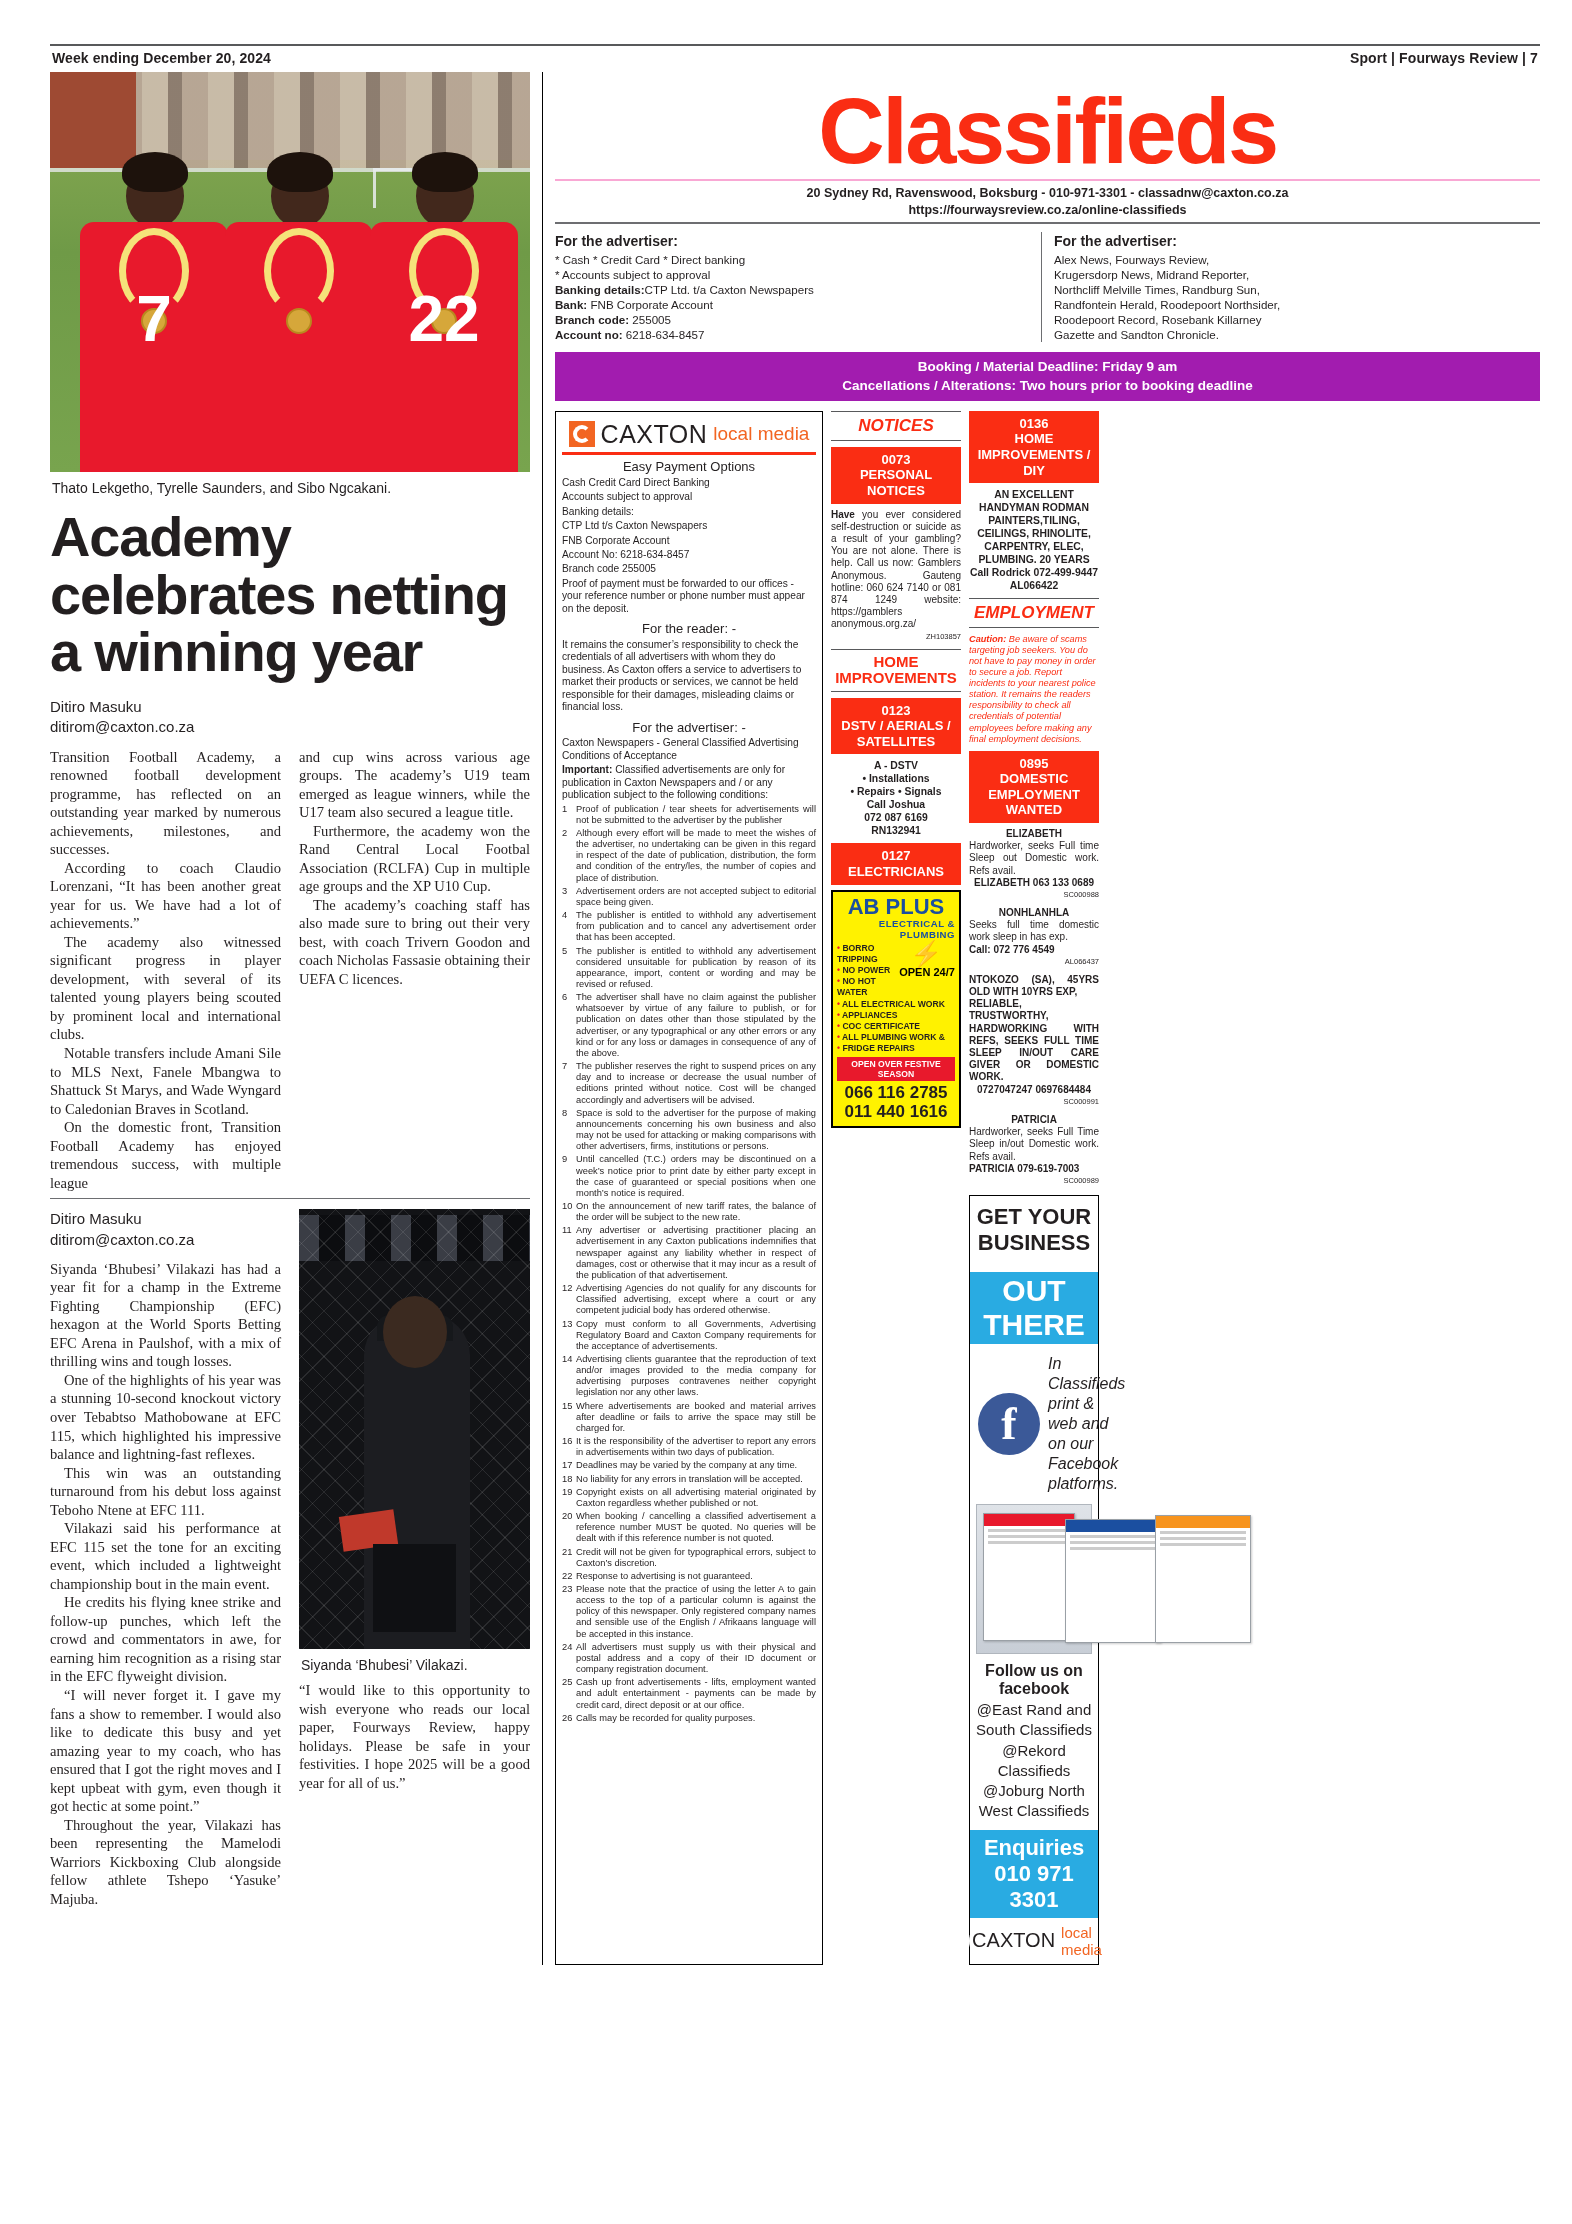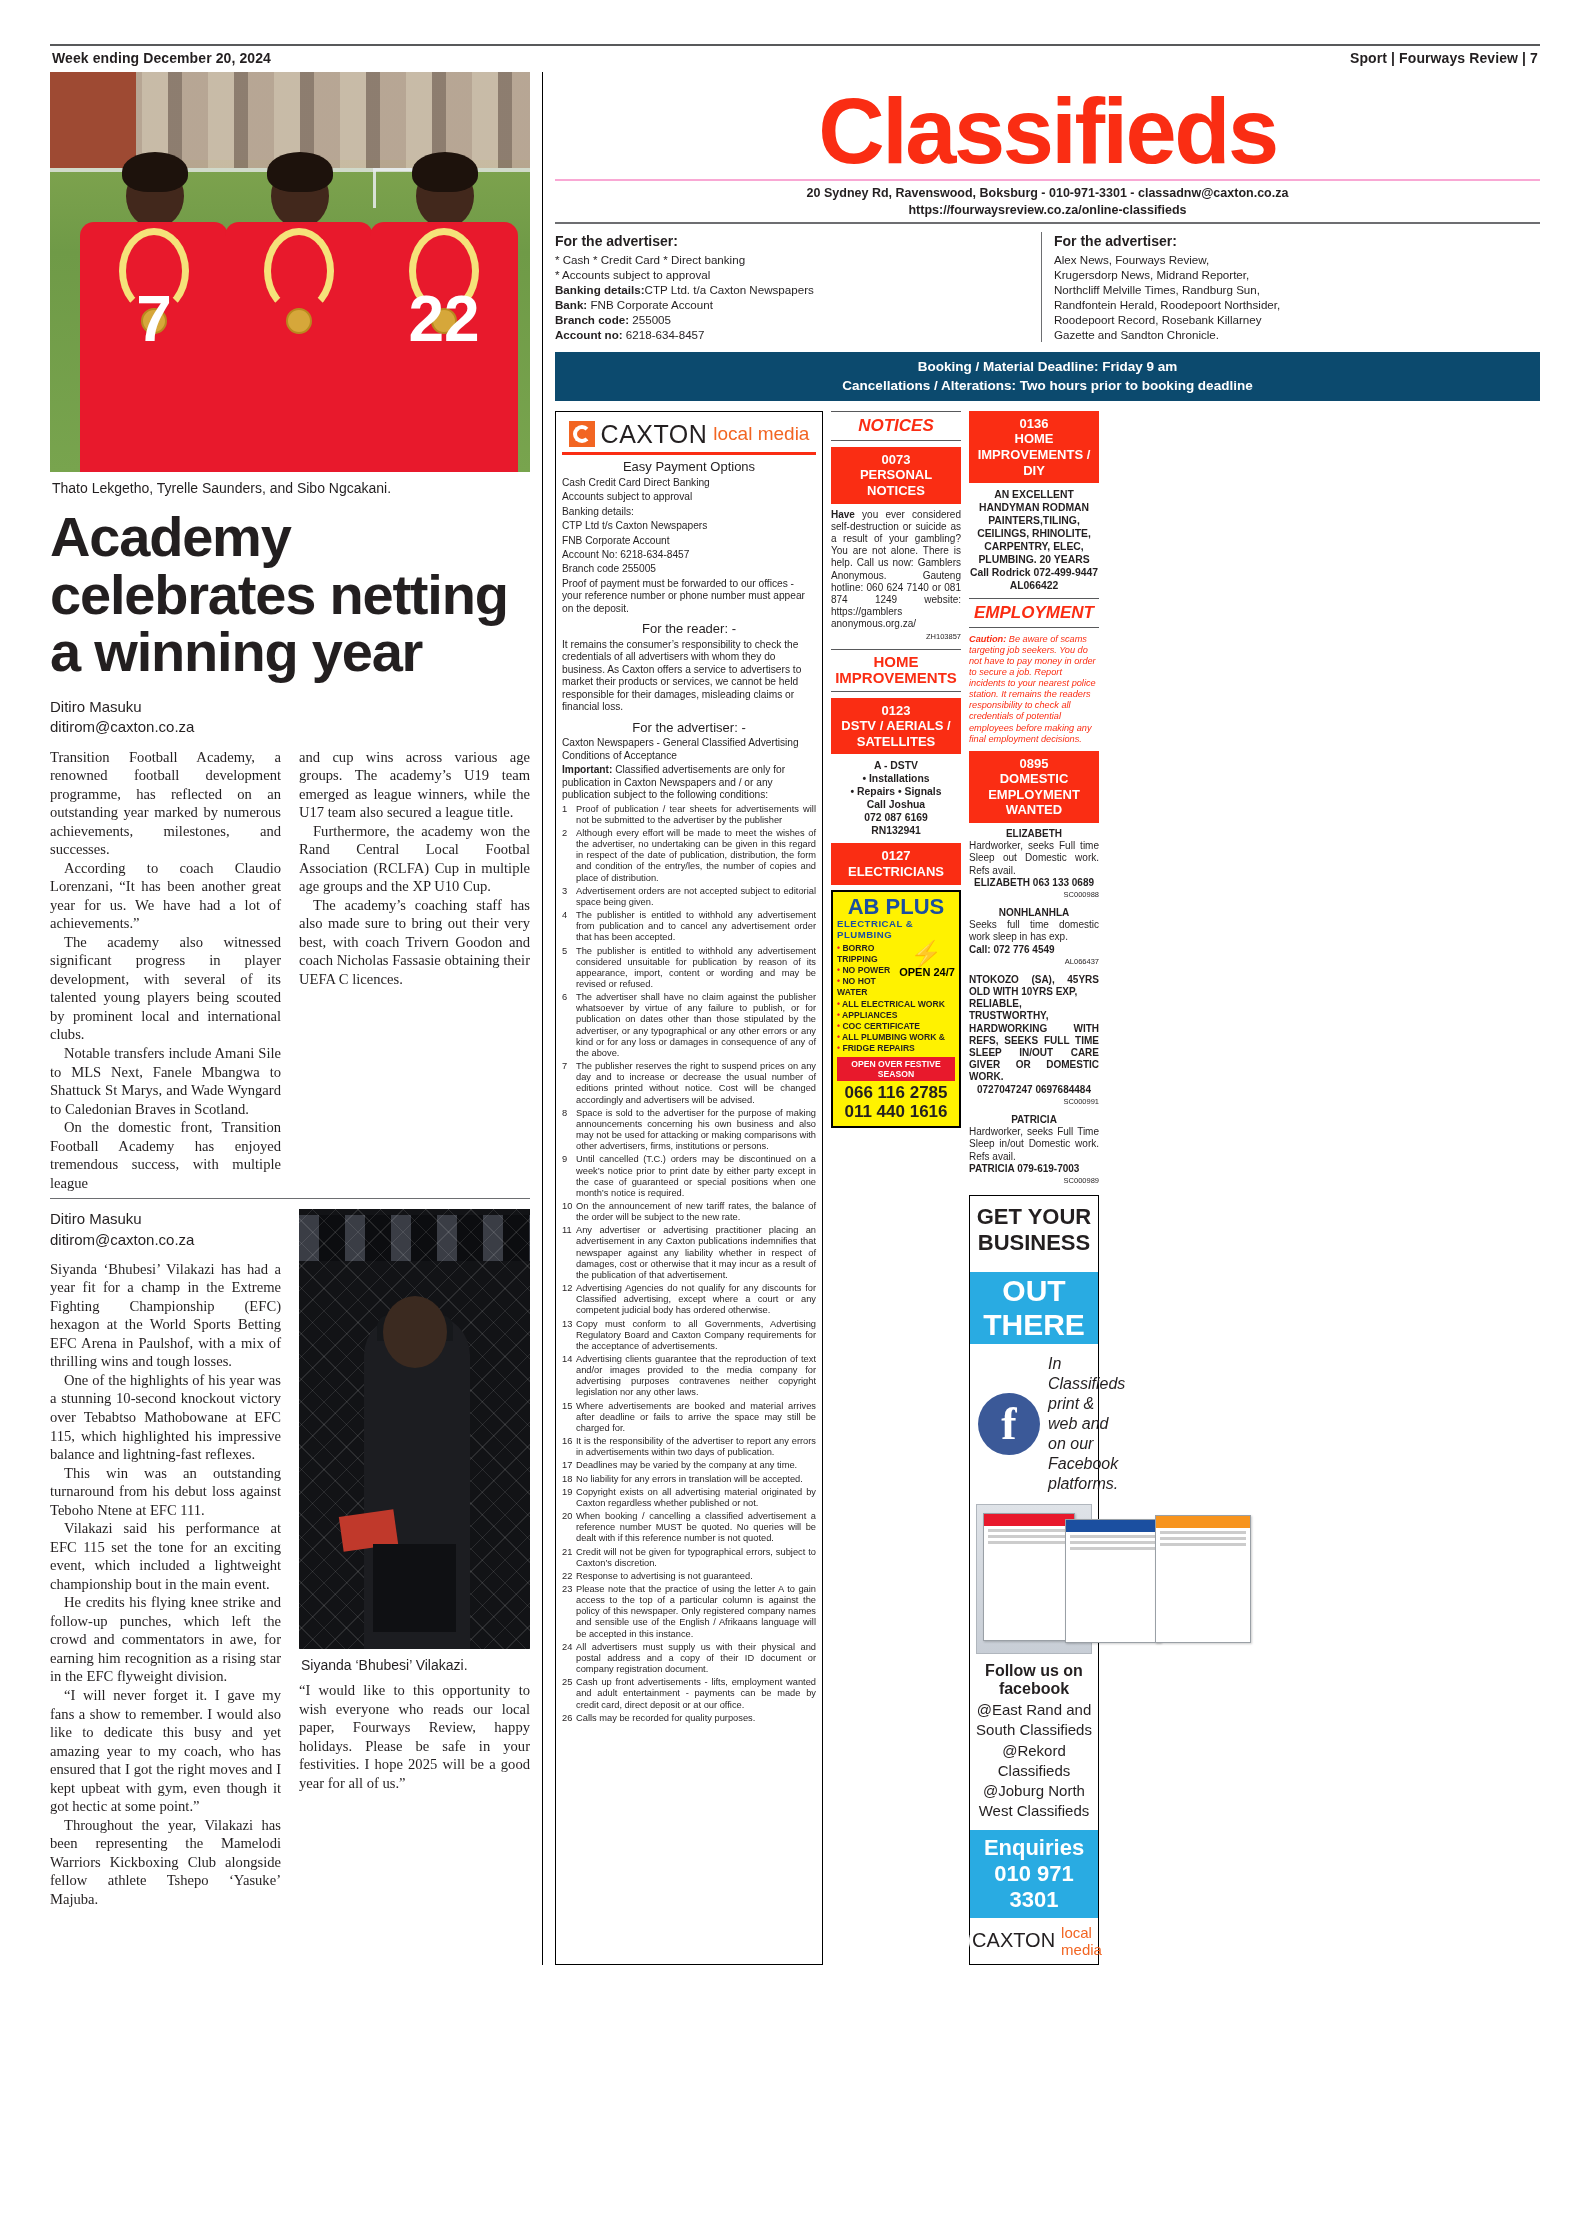--- a/index.html
+++ b/index.html
@@ -102,21 +102,21 @@
     line-height: 1.3; border-top: 2px solid #f9a8d4; border-bottom: 2px solid #6d6e71;
     padding: 4px 0 4px 0; margin-top: 4px;
   }
   .adv-row { display:flex; margin-top: 8px; }
   .adv-box { flex:1; font-size: 11.6px; line-height: 1.3; padding-right: 10px; }
   .adv-box.second { border-left: 1px solid #6d6e71; padding-left: 12px; }
   .adv-box h4 { font-size: 14px; margin-bottom: 2px; }
   .adv-box b { font-weight: bold; }
 
   .deadline-bar {
-    background: #0c4a6e; color: #fff; text-align:center; font-weight:bold;
+    background: #a21caf; color: #fff; text-align:center; font-weight:bold;
     font-size: 13.5px; line-height: 1.35; padding: 6px 4px; margin-top: 10px;
   }
 
   
   .cls-grid { display:flex; gap: 8px; margin-top: 10px; }
   .cls-c1 { width: 268px; flex:none; border:1px solid #000; padding: 5px 6px; }
   .cls-c2 { width: 130px; flex:none; }
   .cls-c3 { width: 130px; flex:none; }
 
   .caxton-logo { display:flex; align-items:center; justify-content:center; gap:6px; padding: 3px 0 1px 0; }
@@ -148,21 +148,21 @@
   .ad b { font-weight: bold; }
   .ad .ref { display:block; text-align:right; font-size: 7.5px; color:#231f20; margin-top:1px;}
   .ad .ctr { text-align:center; }
   .ad-bold-ctr { font-size: 10.4px; line-height:1.25; text-align:center; font-weight:bold; margin-bottom:6px;}
   .caution { color:#fa2d13; font-size: 9.2px; line-height:1.2; font-style:italic; margin-bottom:6px;}
   .caution b { font-style: italic; }
 
   
   .abplus { border:2px solid #000; background:#fff200; padding:4px; margin-bottom:8px; }
   .abplus .t1 { font-size:22px; font-weight:bold; color:#1b4fa0; text-align:center; line-height:1; }
-  .abplus .t2 { font-size:9.6px; font-weight:bold; color:#1b4fa0; text-align:left; letter-spacing:.5px; margin-bottom:3px;}
+  .abplus .t2 { font-size:9.6px; font-weight:bold; color:#1b4fa0; text-align:right; letter-spacing:.5px; margin-bottom:3px;}
   .abplus ul { list-style:none; font-size:8.6px; font-weight:bold; line-height:1.3; }
   .abplus ul li::before { content:"• "; color:#e8192c; }
   .abplus .open247 { float:right; width:56px; text-align:center; font-size:11px; font-weight:bold; color:#000; }
   .abplus .open247 .bolt { font-size:26px; color:#e8192c; line-height:.9; display:block;}
   .abplus .fest { background:#e8192c; color:#fff; font-size:8.6px; font-weight:bold; text-align:center; padding:2px 0; margin:3px 0;}
   .abplus .phone { font-size:17px; font-weight:bold; text-align:center; line-height:1.1; }
 
   
   .gyb { border:1px solid #000; margin-top:10px; }
   .gyb .t1 { text-align:center; font-size:22px; font-weight:bold; padding:8px 0 16px; }

